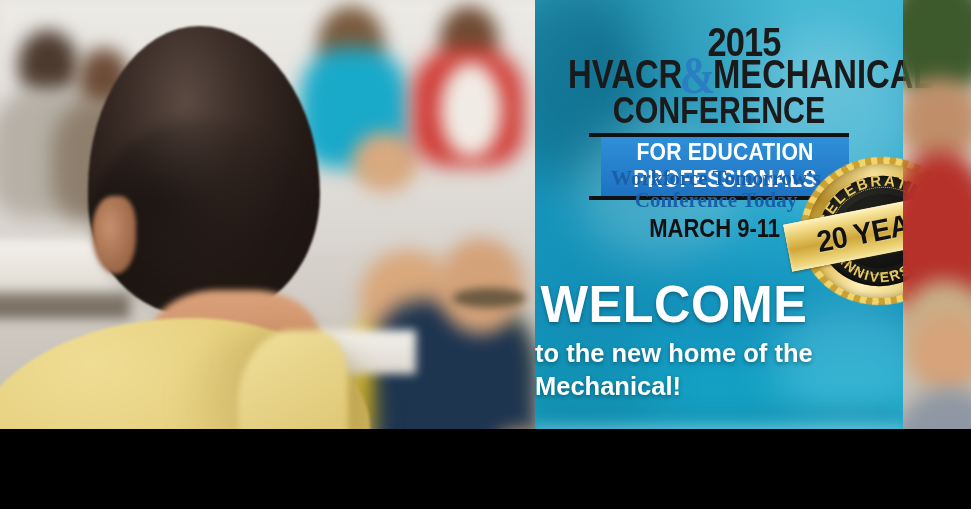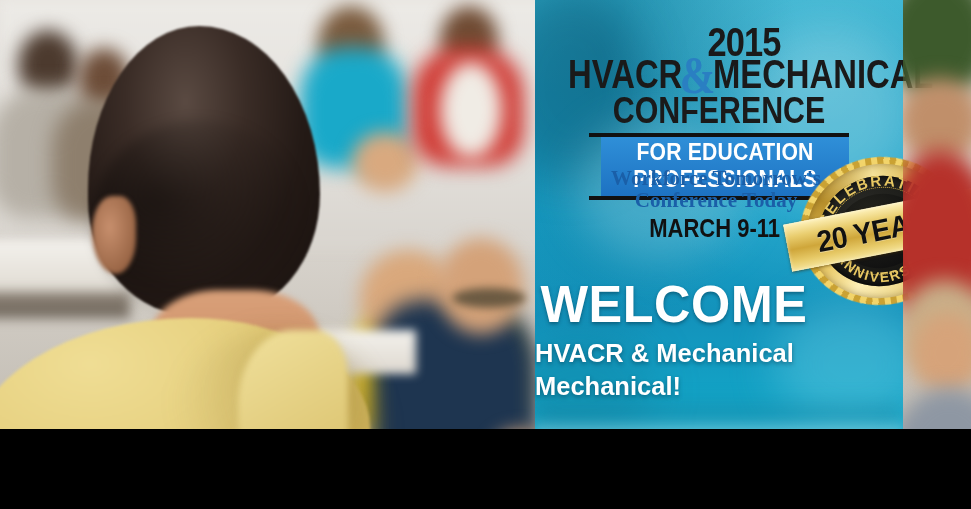--- a/index.html
+++ b/index.html
@@ -328,21 +328,21 @@
     </svg>
 
     <div class="ribbon">
       <span class="txt">20 YEARS</span>
     </div>
   </div>
 
   <div id="welcome">
     <div class="wBig">WELCOME</div>
     <div class="wSub">
-      <div>HVACR &amp; Mechanical</div>
+      <div>to the new home of the</div>
       <div>Mechanical!</div>
     </div>
   </div>
 
   <div id="rightphoto">
     <div class="rb" style="left:-20px;top:-30px;width:110px;height:130px;background:#3d5a2c;"></div>
     <div class="rb" style="left:-6px;top:78px;width:86px;height:86px;background:#c08f6a;"></div>
     <div class="rb" style="left:-18px;top:150px;width:110px;height:180px;background:#b6312a;"></div>
     <div class="rb" style="left:-4px;top:280px;width:92px;height:100px;background:#c8b08a;"></div>
     <div class="rb" style="left:8px;top:312px;width:72px;height:82px;background:#d6a37a;"></div>

